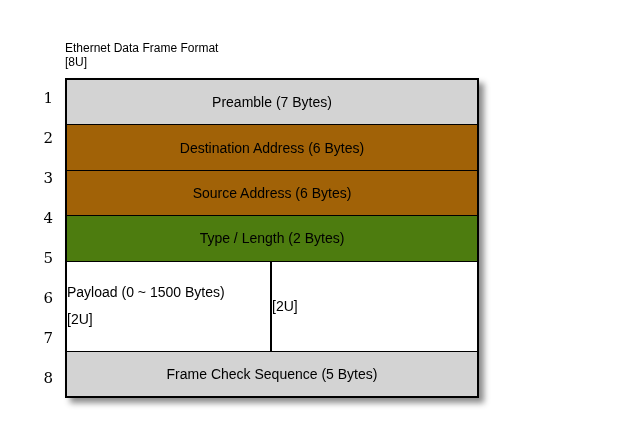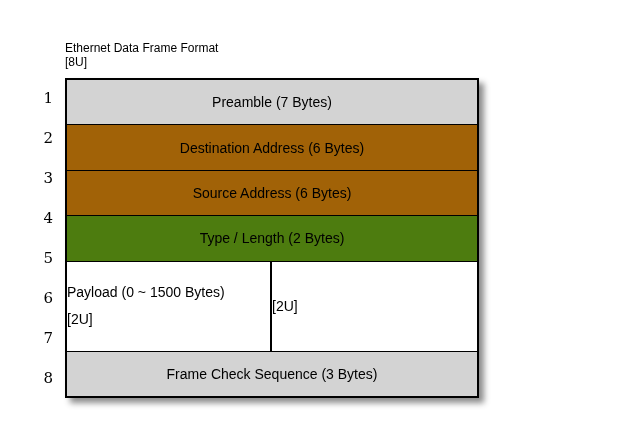--- a/index.html
+++ b/index.html
@@ -115,15 +115,15 @@
   <div class="frow split">
     <div class="split-cell left">
       <div>Payload (0 ~ 1500 Bytes)</div>
       <div>[2U]</div>
     </div>
     <div class="split-cell">
       <div>[2U]</div>
     </div>
   </div>
   <div class="frow bg-gray last">
-    <span>Frame Check Sequence (3 Bytes)</span>
+    <span>Frame Check Sequence (5 Bytes)</span>
   </div>
 </div>
 
 </body></html>

